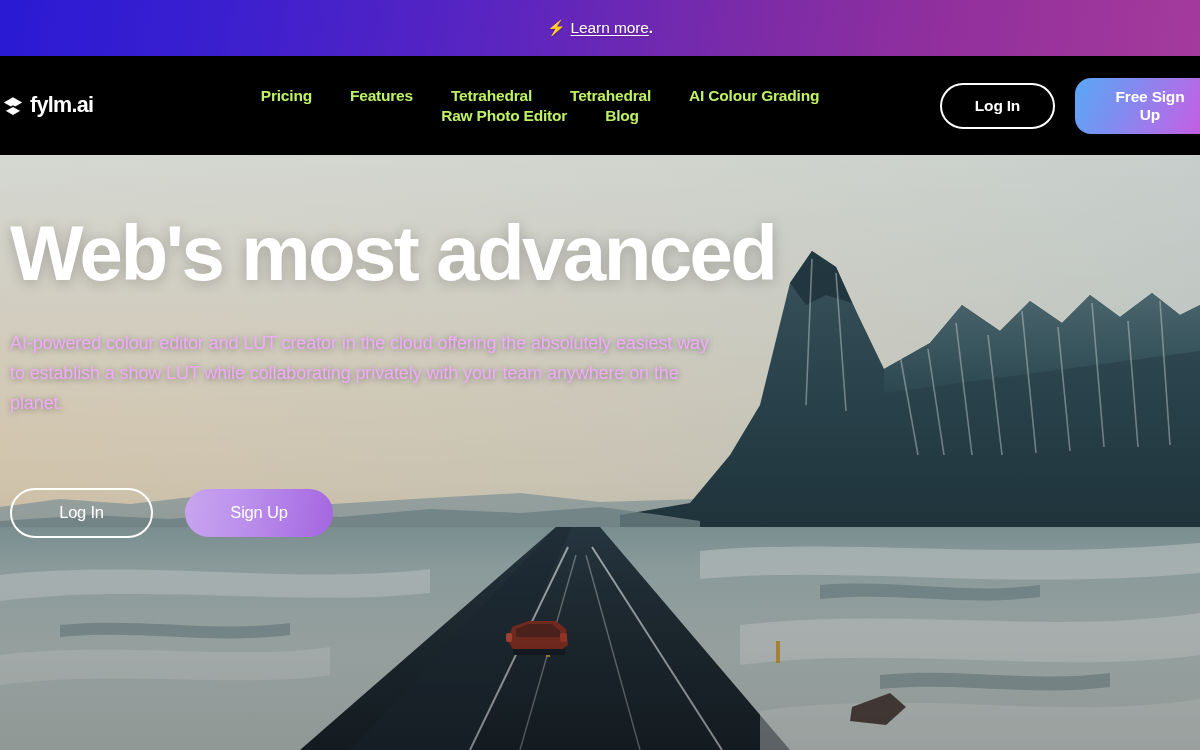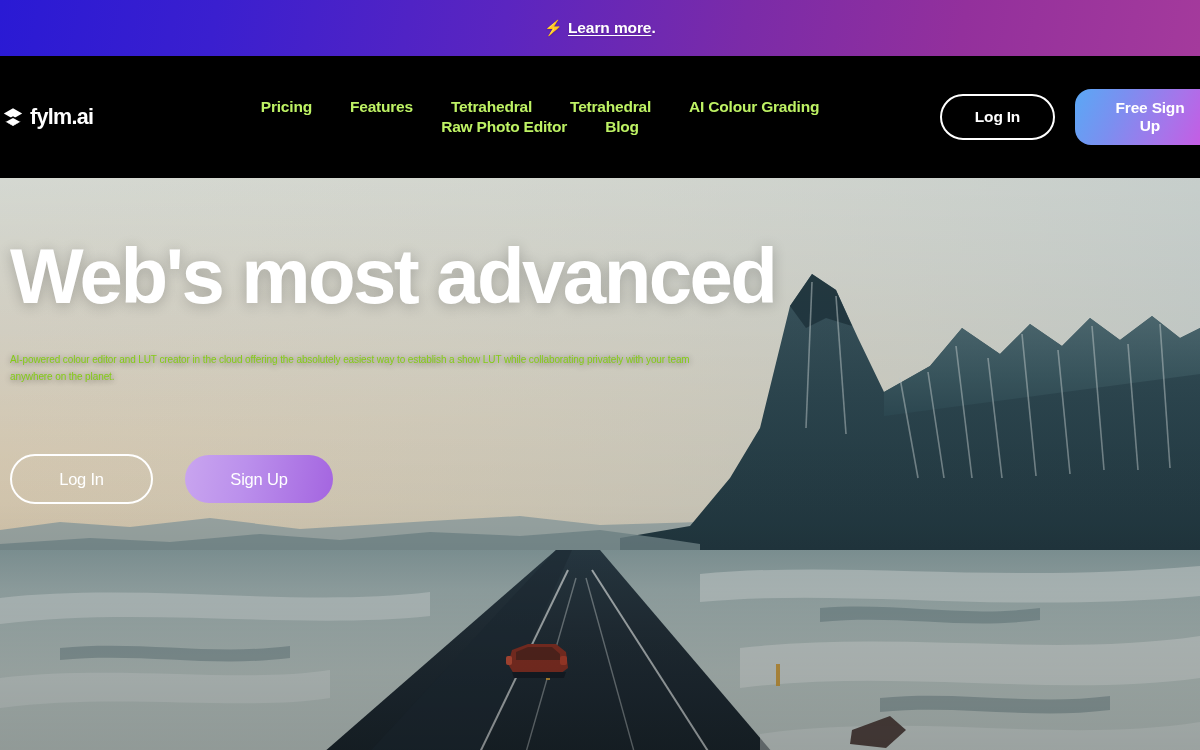--- a/index.html
+++ b/index.html
@@ -19,26 +19,26 @@
   }
   .banner-inner {
     font-size:15.5px; font-weight:600; letter-spacing:-0.1px;
     display:flex; align-items:center; gap:0;
     text-shadow:0 1px 2px rgba(0,0,0,.18);
     white-space:nowrap;
   }
   .bolt { font-size:15px; margin-right:5px; display:inline-block; transform:translateY(0px); }
   .banner-link {
     color:#fff; text-decoration:underline; text-underline-offset:2px;
-    font-weight:700; cursor:pointer;
+    font-weight:400; cursor:pointer;
   }
 
   
   .nav {
-    position:relative; height:122px; width:100%;
+    position:relative; height:99px; width:100%;
     background:#000; display:flex; align-items:center;
     padding:0 0 0 0;
   }
   .logo {
     display:flex; align-items:center; gap:6px;
     margin-left:2px; width:190px; flex:0 0 auto;
   }
   .logo-mark { width:22px; height:22px; flex:0 0 auto; display:block; }
   .logo-text {
     color:#fff; font-size:21.5px; font-weight:600; letter-spacing:-0.7px;
@@ -80,21 +80,21 @@
   .hero-content {
     position:absolute; left:10px; top:0; right:0; bottom:0;
     padding-top:60px;
   }
   .hero-title {
     color:#fff; font-weight:700;
     font-size:78px; line-height:0.98; letter-spacing:-2.6px;
     text-shadow:0 2px 14px rgba(0,0,0,.22);
   }
   .hero-sub {
-    margin-top:38px; color:#84cc16; font-size:10px; line-height:1.65;
+    margin-top:38px; color:#f0abfc; font-size:18px; line-height:1.65;
     max-width:700px; letter-spacing:-0.1px;
     text-shadow:0 1px 6px rgba(0,0,0,.45);
   }
   .hero-cta { margin-top:69px; display:flex; align-items:center; gap:32px; }
   .btn-login-hero {
     width:143px; height:50px; border-radius:999px;
     border:2px solid #fff; background:transparent; color:#fff;
     font-size:16.5px; font-weight:400; letter-spacing:-0.2px;
     display:flex; align-items:center; justify-content:center; cursor:pointer;
   }

